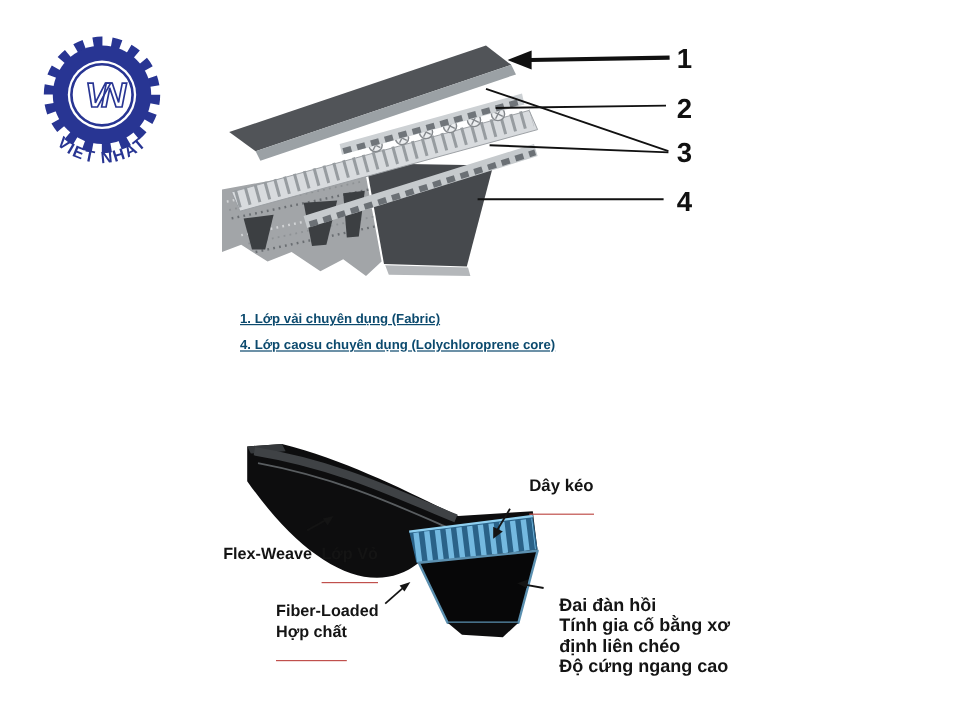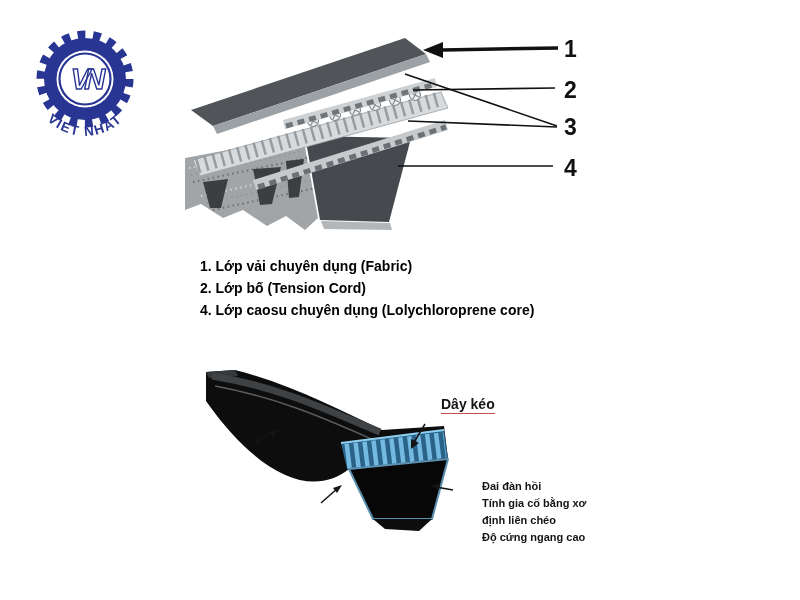--- a/index.html
+++ b/index.html
@@ -1,27 +1,27 @@
 <!DOCTYPE html>
 <html><head>
 <meta charset="utf-8">
 <style>
   html,body{margin:0;padding:0;background:#fff;}
   #page{position:relative;width:800px;height:600px;background:#fff;overflow:hidden;
         font-family:"Liberation Sans",sans-serif;color:#1a1a1a;}
   .abs{position:absolute;}
   
-  #legend{left:200px;top:255px;font-size:14px;font-weight:bold;line-height:22px;color:#000000;}
+  #legend{left:200px;top:255px;font-size:11px;font-weight:bold;line-height:22px;color:#0c4a6e;text-decoration:underline;}
   
   .lbl{font-weight:bold;color:#141414;white-space:nowrap;}
   #label-day-keo{left:441px;top:396px;font-size:14px;}
   #label-flex{left:186px;top:454px;font-size:13.5px;}
   #label-fiber{left:230px;top:500px;font-size:13.5px;line-height:18px;}
-  #label-right{left:466px;top:478px;font-size:11px;line-height:17px;margin-left:16px;}
-  .redline{border-bottom:1.5px solid #c0504d;padding-bottom:1px;}
+  #label-right{left:466px;top:496px;font-size:15px;line-height:17px;}
+  .redline{border-bottom:1.5px solid #c0504d;padding-bottom:16px;}
   svg text{font-family:"Liberation Sans",sans-serif;}
 </style>
 </head>
 <body>
 
 <div id="page">
 
   <svg class="abs" style="left:25px;top:22px" width="125" height="120" viewBox="0 0 125 120">
 
     <circle cx="60" cy="57" r="44" fill="none" stroke="#283593" stroke-width="9" stroke-dasharray="7.7 7.66"></circle>
@@ -104,21 +104,20 @@
     <g font-size="23" font-weight="bold" fill="#111">
       <text x="381" y="37">1</text>
       <text x="381" y="78">2</text>
       <text x="381" y="115">3</text>
       <text x="381" y="156">4</text>
     </g>
   </svg>
 
   <div id="legend" class="abs">
     <div>1. Lớp vải chuyên dụng (Fabric)</div>
-    <div>2. Lớp bố (Tension Cord)</div>
     <div>4. Lớp caosu chuyên dụng (Lolychloroprene core)</div>
   </div>
 
   <svg class="abs" style="left:160px;top:368px" width="480" height="212" viewBox="0 0 480 212">
 
     <path d="M46,4 L75,2 C130,16 180,42 222,62 L284,58 L288,91 L272,151 L213,151 L189,101
              C150,132 96,104 46,33 Z" fill="#0d0d0e"></path>
     <path d="M46,4 L75,2 L78,8 L49,10 Z" fill="#35383b"></path>
     <path d="M52,8 C125,20 175,46 220,64" stroke="#3f4245" stroke-width="7" fill="none"></path>
     <path d="M55,18 C120,30 168,52 214,72" stroke="#595d60" stroke-width="1.5" fill="none"></path>
@@ -144,21 +143,29 @@
       <polygon points="118,62 109,64 113,70"></polygon>
       <polygon points="182,117 173,120 177,125"></polygon>
       <polygon points="271,118 280,115 279,122"></polygon>
     </g>
   </svg>
 
   <div id="label-day-keo" class="abs lbl">
     <span class="redline">Dây kéo</span>
   </div>
 
+  <div id="label-flex" class="abs lbl">
+    <span>Flex-Weave</span>
+    <span class="redline" style="margin-left:4px">Lớp Vỏ</span>
+  </div>
 
+  <div id="label-fiber" class="abs lbl">
+    <div>Fiber-Loaded</div>
+    <div><span class="redline">Hợp chất</span></div>
+  </div>
 
   <div id="label-right" class="abs lbl">
     <div>Đai đàn hồi</div>
     <div>Tính gia cố bằng xơ</div>
     <div>định liên chéo</div>
     <div>Độ cứng ngang cao</div>
   </div>
 
 </div>
 

